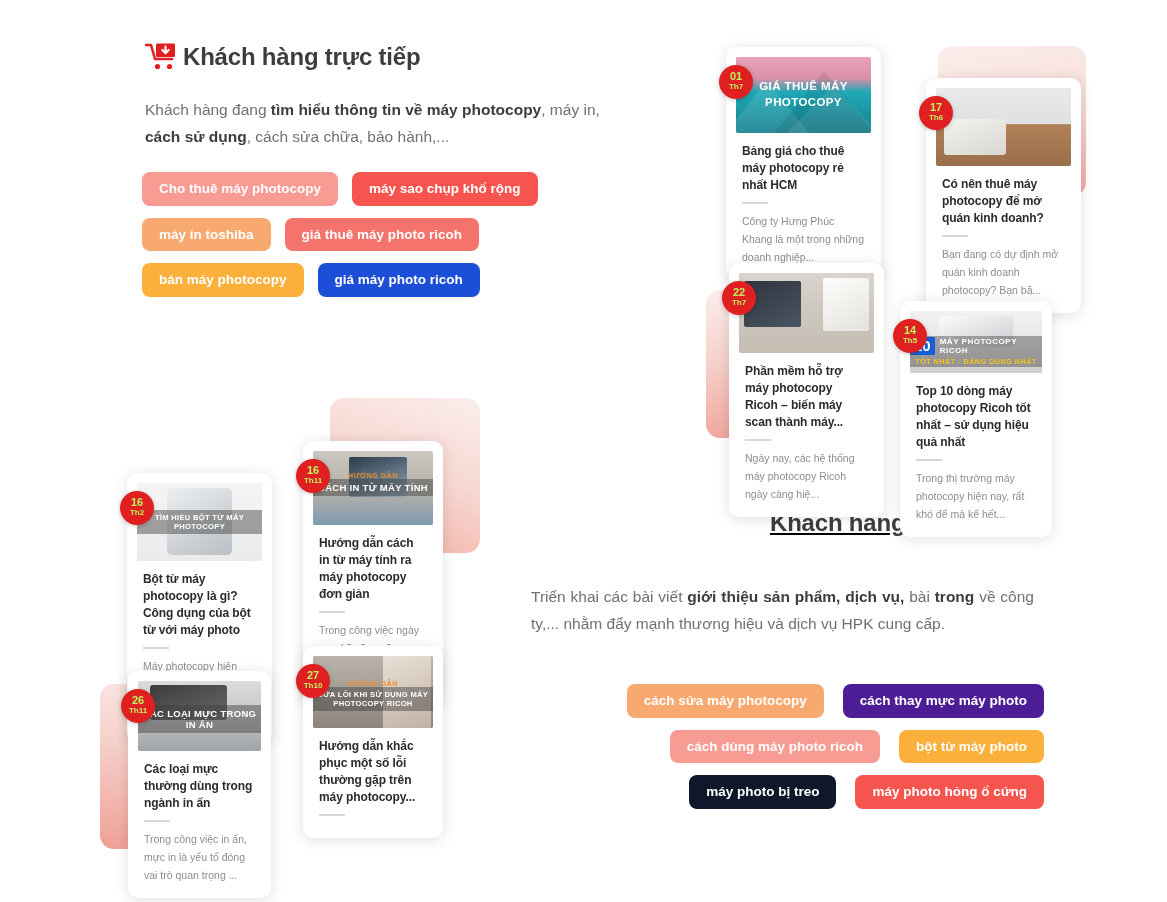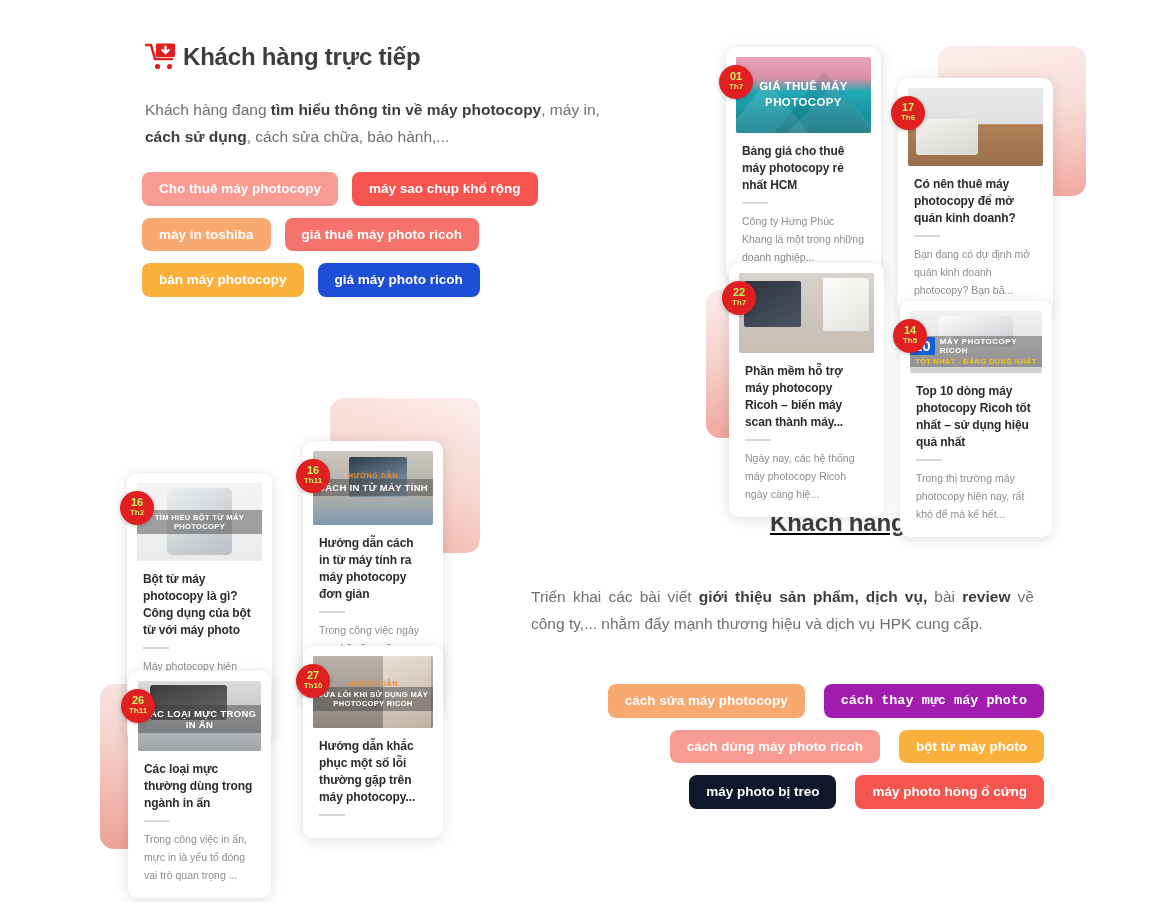--- a/index.html
+++ b/index.html
@@ -238,26 +238,26 @@
   <div class="sec-head head-right">
     <h2>Khách hàng gián tiếp</h2>
     <span class="search-icon">
       <svg viewBox="0 0 30 30" width="30" height="30" aria-hidden="true">
         <circle cx="13" cy="12" r="8" fill="none" stroke="#e8140c" stroke-width="3.4"></circle>
         <path d="M19.2 18.4 L26 25.6" stroke="#e8140c" stroke-width="3.6" stroke-linecap="round"></path>
       </svg>
     </span>
   </div>
 
-  <p class="sec-para para-right">Triển khai các bài viết <b>giới thiệu sản phẩm, dịch vụ,</b> bài <b>review</b> về công ty,... nhằm đẩy mạnh thương hiệu và dịch vụ HPK cung cấp.</p>
+  <p class="sec-para para-right">Triển khai các bài viết <b>giới thiệu sản phẩm, dịch vụ,</b> bài <b>trong</b> về công ty,... nhằm đẩy mạnh thương hiệu và dịch vụ HPK cung cấp.</p>
 
   <div class="tags tags-right">
       <div class="row">
         <div class="tag" style="background: rgb(248, 169, 111);">cách sửa máy photocopy</div>
-        <div class="tag" style="background: #a21caf; font-family: Liberation Mono, monospace;">cách thay mực máy photo</div>
+        <div class="tag" style="background: #4c1d95;">cách thay mực máy photo</div>
       </div>
       <div class="row">
         <div class="tag" style="background: rgb(247, 155, 147);">cách dùng máy photo ricoh</div>
         <div class="tag" style="background: rgb(251, 176, 59);">bột từ máy photo</div>
       </div>
       <div class="row">
         <div class="tag" style="background: #0f172a;">máy photo bị treo</div>
         <div class="tag" style="background: rgb(245, 84, 79);">máy photo hỏng ổ cứng</div>
       </div>
     </div>
@@ -275,21 +275,21 @@
         </div>
       <div class="ov ov-center ov-title-lg">GIÁ THUÊ MÁY PHOTOCOPY</div>
     </div>
     <div class="card-body">
       <div class="card-title">Bảng giá cho thuê máy photocopy rẻ nhất HCM</div>
       <div class="divider"></div>
       <div class="card-exc">Công ty Hưng Phúc Khang là một trong những doanh nghiệp...</div>
     </div>
   </div>
 
-  <div class="card" style="left:898px; top:78px; width:155px;">
+  <div class="card" style="left:926px; top:78px; width:155px;">
     <div class="badge">
       <span class="d">17</span>
       <span class="m">Th6</span>
     </div>
     <div class="thumb" style="height:78px;">
       <div class="ph ph-office"></div>
     </div>
     <div class="card-body">
       <div class="card-title">Có nên thuê máy photocopy để mở quán kinh doanh?</div>
       <div class="divider"></div>

